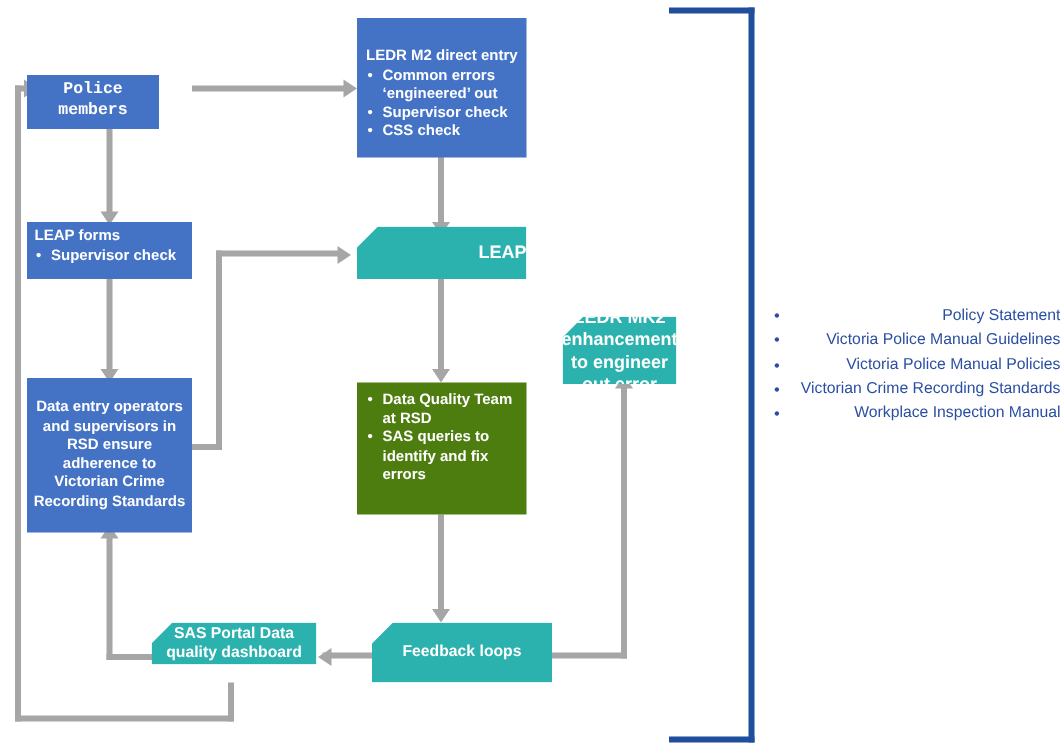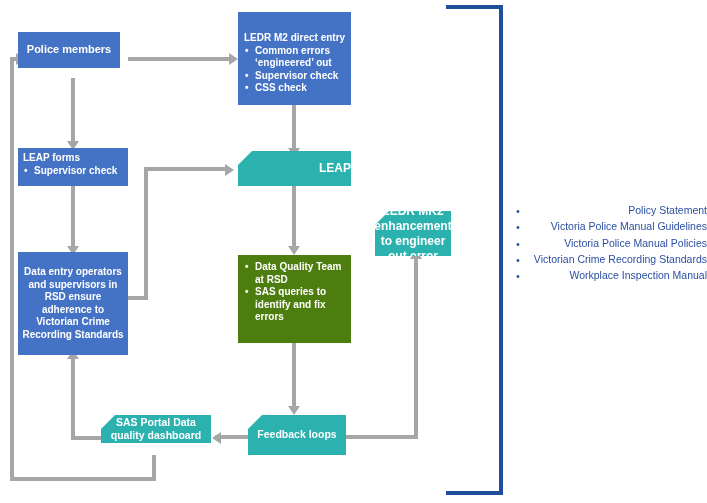--- a/index.html
+++ b/index.html
@@ -180,21 +180,21 @@
   <div class="conn" style="left:71px; top:436px; width:40px; height:4px;"></div>
   <div class="conn" style="left:71px; top:355px; width:4px; height:85px;"></div>
   <div class="arrow arrow-up" style="left:67px; top:350px;"></div>
 
   <div class="conn" style="left:152px; top:455px; width:4px; height:26px;"></div>
   <div class="conn" style="left:10px; top:477px; width:146px; height:4px;"></div>
   <div class="conn" style="left:10px; top:57px; width:4px; height:424px;"></div>
   <div class="conn" style="left:10px; top:57px; width:12px; height:4px;"></div>
   <div class="arrow arrow-right" style="left:16px; top:53px;"></div>
 
-  <div class="node blue centered" style="left:18px; top:32px; width:102px; height:36px; font-size:11px;">
+  <div class="node blue centered" style="left:18px; top:50px; width:88px; height:36px; font-size:11px;font-family:Liberation Mono, monospace;">
     <span class="txt">Police members</span>
   </div>
 
   <div class="node blue leftal" style="left:238px; top:12px; width:113px; height:93px; font-size:10px; padding:20px 5px 4px 6px;">
     <span class="node-title">LEDR M2 direct entry</span>
     <ul class="node-list">
       <li>Common errors ‘engineered’ out</li>
       <li>Supervisor check</li>
       <li>CSS check</li>
     </ul>
@@ -219,21 +219,21 @@
     <ul class="node-list">
       <li>Data Quality Team at RSD</li>
       <li>SAS queries to identify and fix errors</li>
     </ul>
   </div>
 
   <div class="node teal centered clip-tl" style="left:375px; top:211px; width:76px; height:45px; font-size:12px; padding:2px 4px;">
     <span class="txt">LEDR MK2 enhancement to engineer out error</span>
   </div>
 
-  <div class="node teal centered clip-tl" style="left:248px; top:415px; width:98px; height:40px; font-size:10.5px;">
+  <div class="node teal centered clip-tl" style="left:248px; top:415px; width:120px; height:40px; font-size:10.5px;">
     <span class="txt">Feedback loops</span>
   </div>
 
   <div class="node teal centered clip-tl" style="left:101px; top:415px; width:110px; height:28px; font-size:10.5px; padding:0 4px;">
     <span class="txt">SAS Portal Data quality dashboard</span>
   </div>
 
   <div class="bracket-seg" style="left:446px; top:5px; width:57px; height:4px;"></div>
   <div class="bracket-seg" style="left:499px; top:5px; width:4px; height:490px;"></div>
   <div class="bracket-seg" style="left:446px; top:491px; width:57px; height:4px;"></div>

